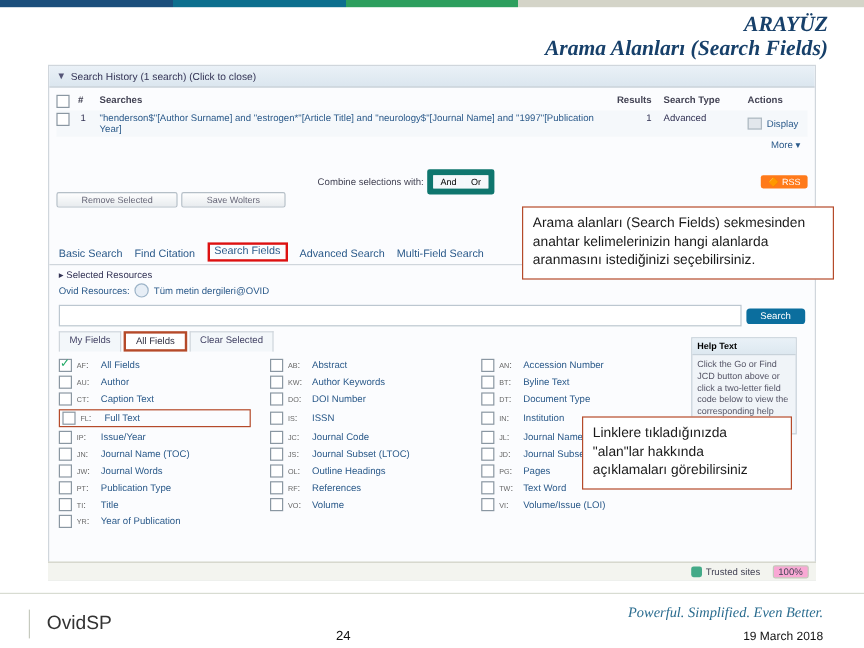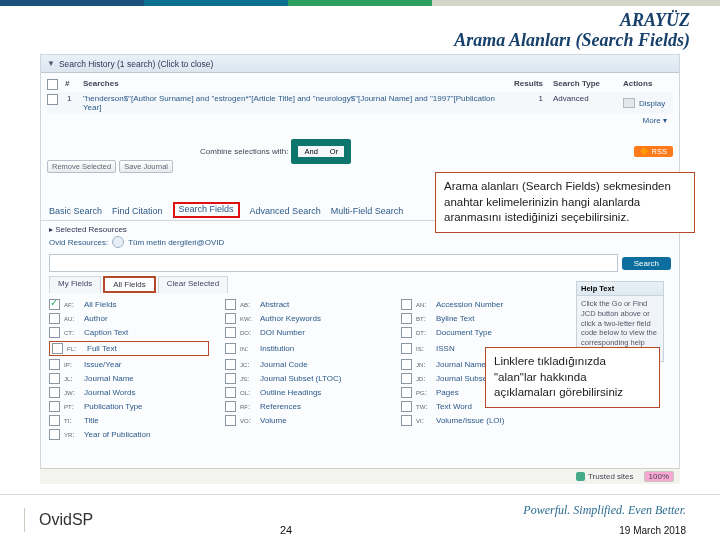--- a/index.html
+++ b/index.html
@@ -21,23 +21,23 @@
   
   .sh-header { background: linear-gradient(#eaf1f7,#dbe6ef); border-bottom:1px solid #bcc7d0; height:18px; font-size:8.5px; color:#335; display:flex; align-items:center; padding:0 6px; gap:4px; }
   .sh-header .tri { font-size:8px; color:#557; }
   .sh-table { padding:4px 6px 0 6px; }
   .sh-cols { display:flex; font-size:8px; font-weight:700; color:#445; padding:2px 0; }
   .sh-cols .cchk{width:18px;} .sh-cols .cnum{width:18px;} .sh-cols .csearch{flex:1;} .sh-cols .cres{width:40px; text-align:right;} .sh-cols .ctype{width:70px; padding-left:10px;} .sh-cols .cact{width:60px; padding-left:10px;}
   .sh-row { display:flex; font-size:8px; color:#335; background:#f5f8fb; padding:2px 0; }
   .sh-row .cnum{width:18px; padding-left:2px;} .sh-row .csearch{flex:1; color:#2b5a8a;} .sh-row .cres{width:40px; text-align:right;} .sh-row .ctype{width:70px; padding-left:10px;} .sh-row .cact{width:60px; padding-left:10px; display:flex; align-items:center; gap:4px;}
   .more-row { text-align:right; font-size:8px; color:#2b5a8a; padding:2px 6px 0 0; }
   .sh-btns { display:flex; gap:3px; padding:4px 6px; align-items:center; font-size:7.5px; }
-  .lbtn { background:linear-gradient(#fefefe,#e8ecef); border:1px solid #b5bfc7; border-radius:2px; padding:1px 4px; color:#667;margin-top:31px; }
+  .lbtn { background:linear-gradient(#fefefe,#e8ecef); border:1px solid #b5bfc7; border-radius:2px; padding:1px 20px; color:#667;margin-top:31px; }
   .combine { font-size:8px; color:#445; margin-left:24px; }
-  .seg { display:inline-flex; border:7px solid #0f766e; border-radius:2px; overflow:hidden;align-items:center; }
+  .seg { display:inline-flex; border:5px solid #0f766e; border-radius:2px; overflow:hidden;align-items:center; }
   .seg span { padding:1px 6px; background:#f5f8fb; font-size:7.5px; }
   .rss { margin-left:auto; background:#ff7a1a; color:#fff; font-size:7.5px; padding:1px 6px; border-radius:2px; }
   .save-hist { text-align:right; padding:2px 8px 6px 0; }
 
   
   .tabs { display:flex; gap:10px; padding:6px 8px 2px 8px; font-size:9px; color:#2b5a8a; border-bottom:1px solid #d0d6dc; align-items:flex-end; }
   .tabs .tab { padding-bottom:2px; }
   .tabs .active-frame { border:2px solid #d11; padding:0 4px 2px; }
 
   
@@ -133,21 +133,21 @@
         <span class="cact">
             <span class="tiny-icon"></span>
             <span style="color:#2b5a8a;">Display</span>
           </span>
       </div>
       <div class="more-row">More ▾</div>
     </div>
 
     <div class="sh-btns">
       <span class="lbtn">Remove Selected</span>
-      <span class="lbtn">Save Journal</span>
+      <span class="lbtn">Save Wolters</span>
       <span class="combine">Combine selections with:</span>
       <span class="seg">
         <span>And</span>
         <span>Or</span>
       </span>
       <span class="rss">🔶 <span>RSS</span></span>
     </div>
     <div class="save-hist"><span class="lbtn">Save Search History</span></div>
 
     <div class="tabs">
@@ -222,47 +222,47 @@
           <span class="fcode">dt:</span>
           <span>Document Type</span>
         </div>
         <div class="field-item field-highlight">
           <span class="chk-like"></span>
           <span class="fcode">fl:</span>
           <span>Full Text</span>
         </div>
         <div class="field-item">
           <span class="chk-like"></span>
+          <span class="fcode">is:</span>
+          <span>ISSN</span>
+        </div>
+        <div class="field-item">
+          <span class="chk-like"></span>
           <span class="fcode">in:</span>
           <span>Institution</span>
         </div>
         <div class="field-item">
           <span class="chk-like"></span>
-          <span class="fcode">is:</span>
-          <span>ISSN</span>
-        </div>
-        <div class="field-item">
-          <span class="chk-like"></span>
           <span class="fcode">ip:</span>
           <span>Issue/Year</span>
         </div>
         <div class="field-item">
           <span class="chk-like"></span>
           <span class="fcode">jc:</span>
           <span>Journal Code</span>
         </div>
         <div class="field-item">
           <span class="chk-like"></span>
+          <span class="fcode">jl:</span>
+          <span>Journal Name</span>
+        </div>
+        <div class="field-item">
+          <span class="chk-like"></span>
           <span class="fcode">jn:</span>
           <span>Journal Name (TOC)</span>
-        </div>
-        <div class="field-item">
-          <span class="chk-like"></span>
-          <span class="fcode">jl:</span>
-          <span>Journal Name</span>
         </div>
         <div class="field-item">
           <span class="chk-like"></span>
           <span class="fcode">js:</span>
           <span>Journal Subset (LTOC)</span>
         </div>
         <div class="field-item">
           <span class="chk-like"></span>
           <span class="fcode">jd:</span>
           <span>Journal Subset</span>

